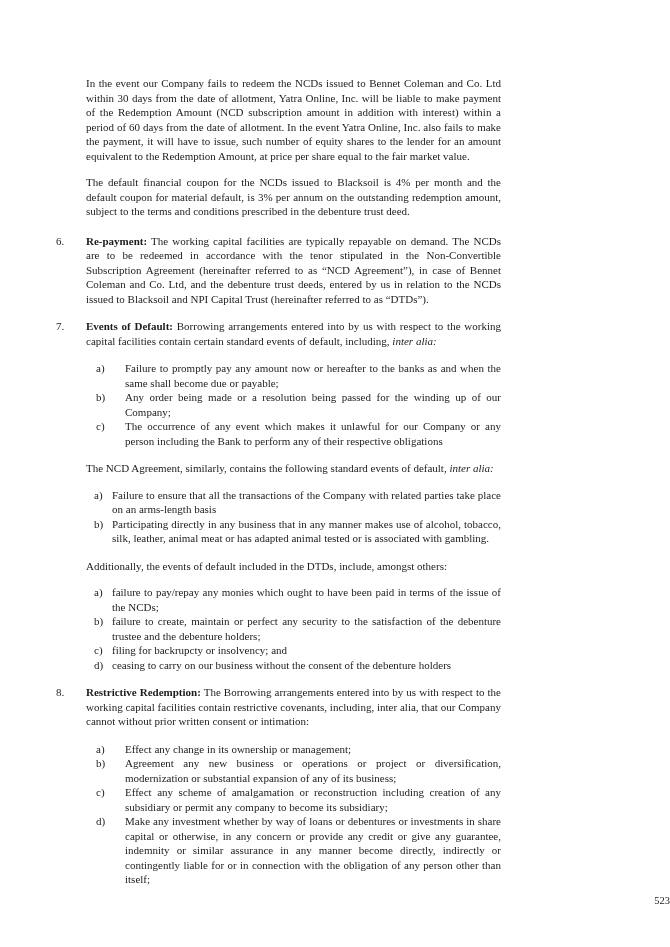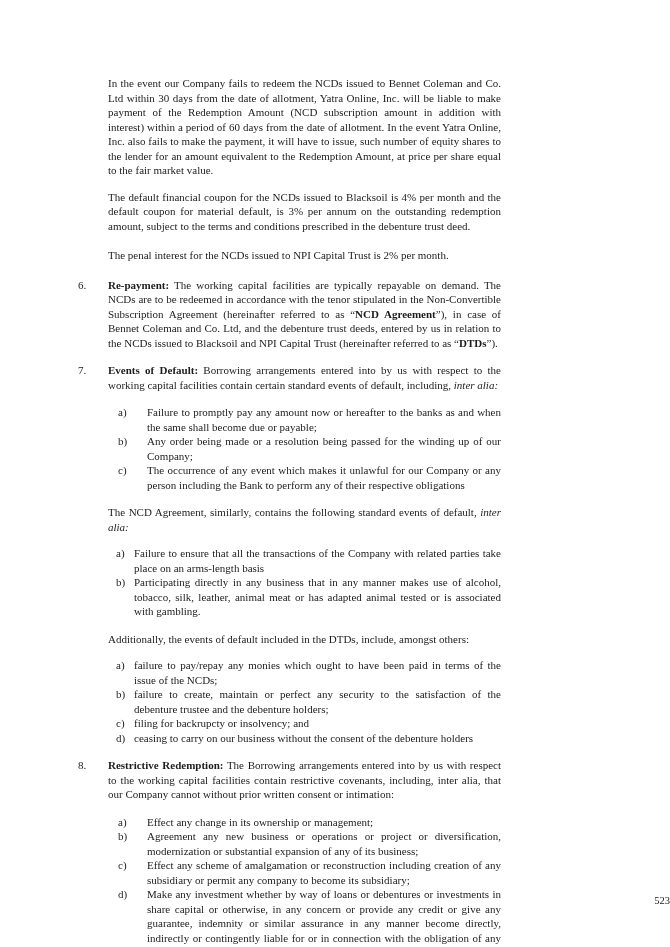--- a/index.html
+++ b/index.html
@@ -15,21 +15,21 @@
     font-size: 11px;
     line-height: 14.5px;
     color: #1c1c1c;
     overflow: hidden;
   }
   .page {
     position: absolute;
     top: 0; left: 0;
     width: 583px;
     height: 947px;
-    padding: 76px 82px 0 78px;
+    padding: 76px 82px 0 56px;
     box-sizing: border-box;
   }
   p.body {
     margin: 0 0 12px 30px;
     text-align: justify;
   }
   p.body.gap-lg { margin-bottom: 15px; }
   .numbered-item {
     display: flex;
     margin: 0 0 13px 0;
@@ -49,41 +49,40 @@
   }
   .sublist.style-a .row { margin-left: 10px; }
   .sublist.style-a .letter { flex: 0 0 29px; }
   .sublist.style-b .row { margin-left: 8px; }
   .sublist.style-b .letter { flex: 0 0 18px; }
   .sublist .li-text {
     flex: 1;
     text-align: justify;
   }
   .bi { font-weight: bold; }
-  .b  { font-weight: bold; }
+  .b  { font-weight: normal; }
   .it { font-style: italic; }
   .page-number {
     position: absolute;
     top: 894px;
     left: 0;
     width: 670px;
     text-align: right;
     font-size: 10.5px;
   }
 </style>
 </head>
 <body>
 
 <div class="page">
 
   <p class="body">In the event our Company fails to redeem the NCDs issued to Bennet Coleman and Co. Ltd within 30 days from the date of allotment, Yatra Online, Inc. will be liable to make payment of the Redemption Amount (NCD subscription amount in addition with interest) within a period of 60 days from the date of allotment. In the event Yatra Online, Inc. also fails to make the payment, it will have to issue, such number of equity shares to the lender for an amount equivalent to the Redemption Amount, at price per share equal to the fair market value.</p>
 
   <p class="body gap-lg">The default financial coupon for the NCDs issued to Blacksoil is 4% per month and the default coupon for material default, is 3% per annum on the outstanding redemption amount, subject to the terms and conditions prescribed in the debenture trust deed.</p>
 
-  <p class="body gap-lg">The penal interest for the NCDs issued to NPI Capital Trust is 2% per month.</p>
 
   <div class="numbered-item">
     <span class="item-num">6.</span>
     <span class="item-text"><span class="bi">Re-payment:</span><span> The working capital facilities are typically repayable on demand. The NCDs are to be redeemed in accordance with the tenor stipulated in the Non-Convertible Subscription Agreement (hereinafter referred to as “</span><span class="b">NCD Agreement</span><span>”), in case of Bennet Coleman and Co. Ltd, and the debenture trust deeds, entered by us in relation to the NCDs issued to Blacksoil and NPI Capital Trust (hereinafter referred to as “</span><span class="b">DTDs</span><span>”).</span></span>
   </div>
 
   <div class="numbered-item">
     <span class="item-num">7.</span>
     <span class="item-text"><span class="bi">Events of Default:</span><span> Borrowing arrangements entered into by us with respect to the working capital facilities contain certain standard events of default, including, </span><span class="it">inter alia:</span></span>
   </div>

